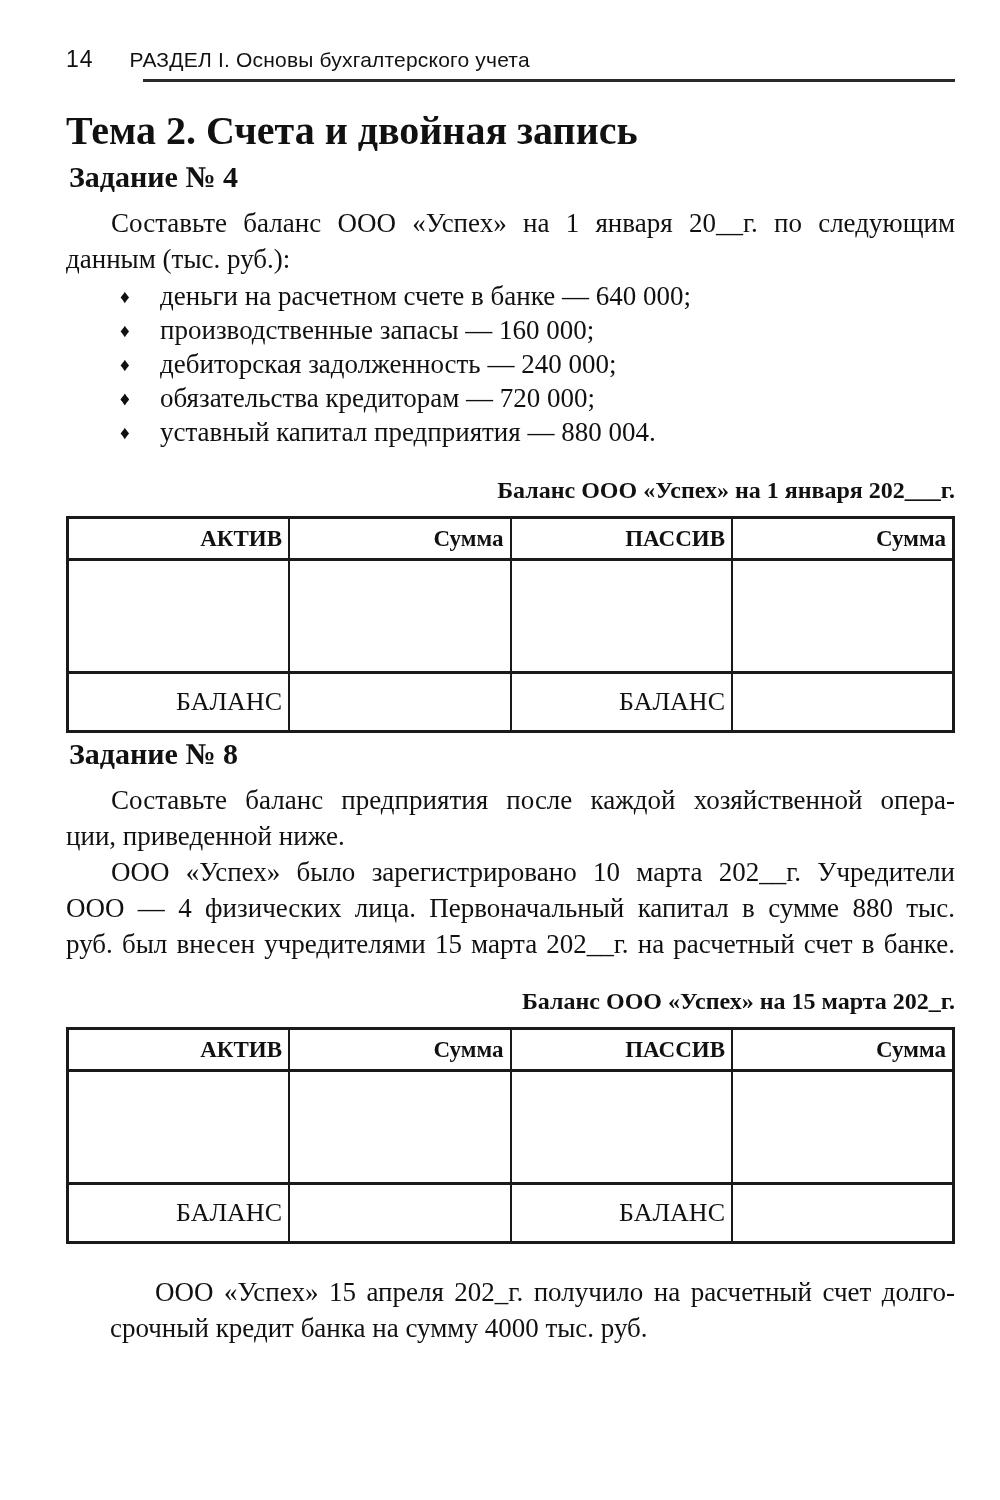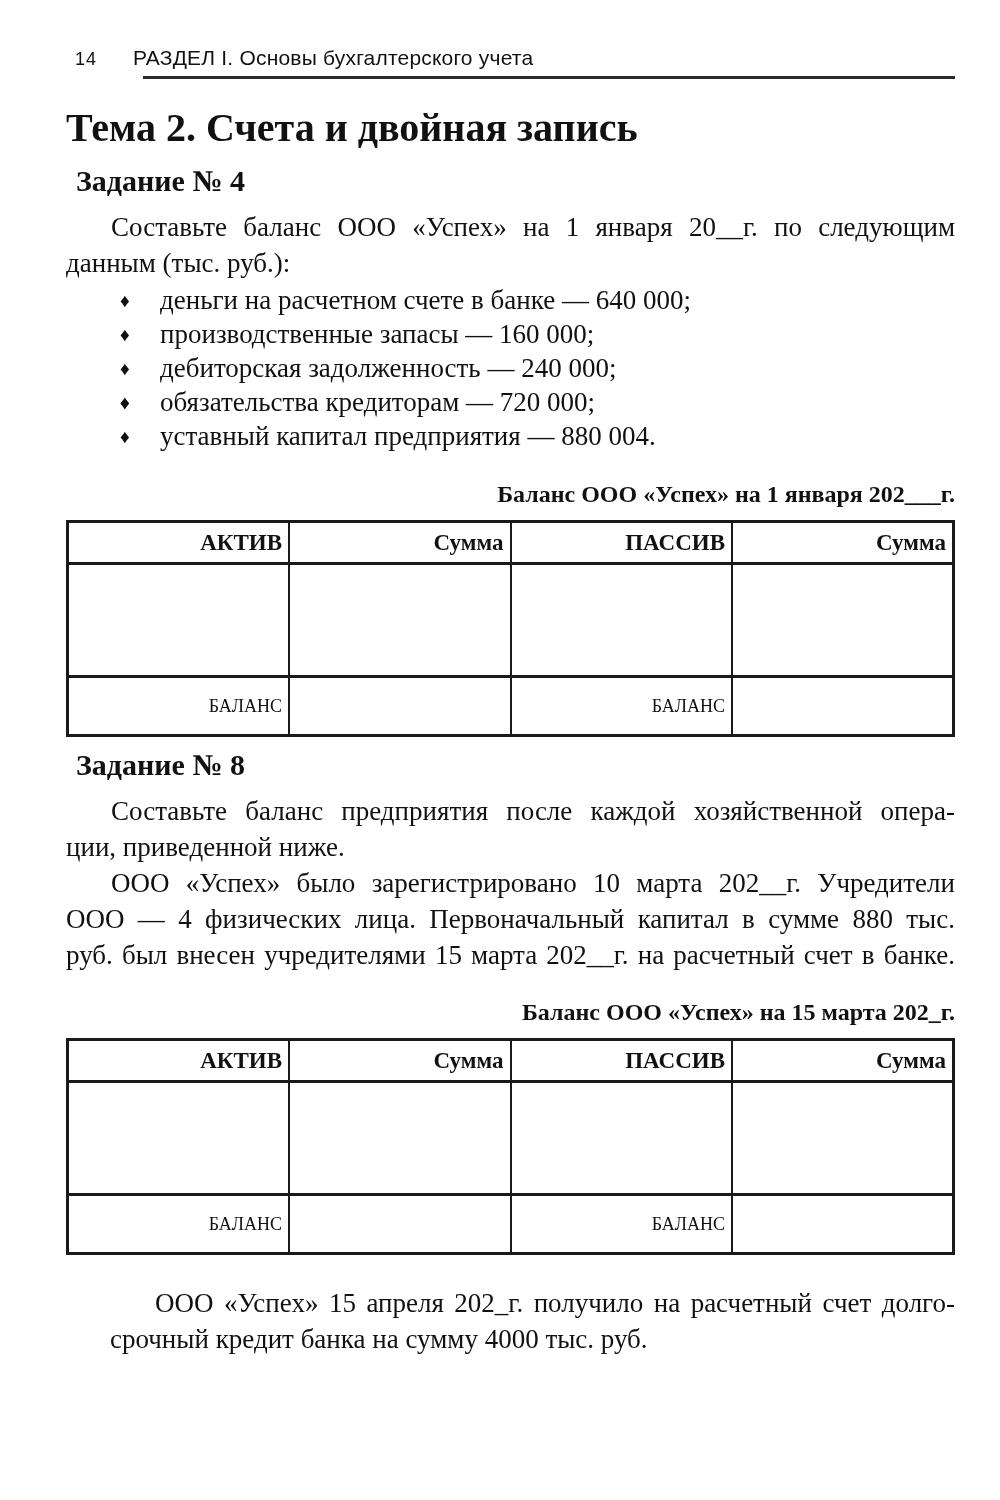--- a/index.html
+++ b/index.html
@@ -12,31 +12,31 @@
     padding:46px 45px 0 66px;
     color:#111;
     font-family:"Liberation Serif","DejaVu Serif",serif;
     overflow:hidden;
   }
   
   .runhead{
     display:flex;align-items:baseline;
     font-family:"Liberation Sans","DejaVu Sans",sans-serif;
   }
-  .pageno{font-size:18px;margin-left:9px;letter-spacing:1px;}
+  .pageno{font-size:23px;letter-spacing:1px;}
   .runtitle{font-size:21px;margin-left:36px;letter-spacing:0.2px;}
   .runrule{height:3px;background:#2a2a2a;margin-left:77px;margin-top:6px;}
 
   h1.chapter{
     font-size:40px;line-height:1.25;
     margin:24px 0 0 0;font-weight:bold;
   }
   h2.task{
     font-size:30px;line-height:1.2;
-    margin:10px;font-weight:bold;
+    margin:3px;font-weight:bold;
   }
   .task4-head{margin-top:48px;}
   .task5-head{margin-top:56px;}
 
   .para{font-size:27px;line-height:36px;margin-top:10px;}
   .jline{text-align:justify;text-align-last:justify;}
   .jline-last{text-align:justify;text-align-last:left;}
   .indent{text-indent:45px;}
 
   ul.bullets{list-style:none;margin:2px 0 0 0;padding:0;font-size:27px;}
@@ -53,21 +53,21 @@
     border:3px solid #1a1a1a;
   }
   table.balance td,table.balance th{
     border:2px solid #1a1a1a;
     padding:0 6px;text-align:right;vertical-align:middle;
   }
   table.balance th{
     font-size:23px;font-weight:bold;height:39px;
     border-bottom:3px solid #1a1a1a;
   }
-  table.balance td{font-size:18px;font-weight:normal;font-family:Liberation Serif, serif;}
+  table.balance td{font-size:26px;font-weight:normal;font-family:Liberation Serif, serif;}
   table.balance tr.bodyrow td{height:110px;}
   table.balance tr.balrow td{height:56px;border-top:3px solid #1a1a1a;}
   table.balance col{width:25%;}
 
   .caption2{margin-top:26px;}
   .para-after{margin-top:30px;margin-left:44px;}
 </style>
 </head>
 <body>
 

